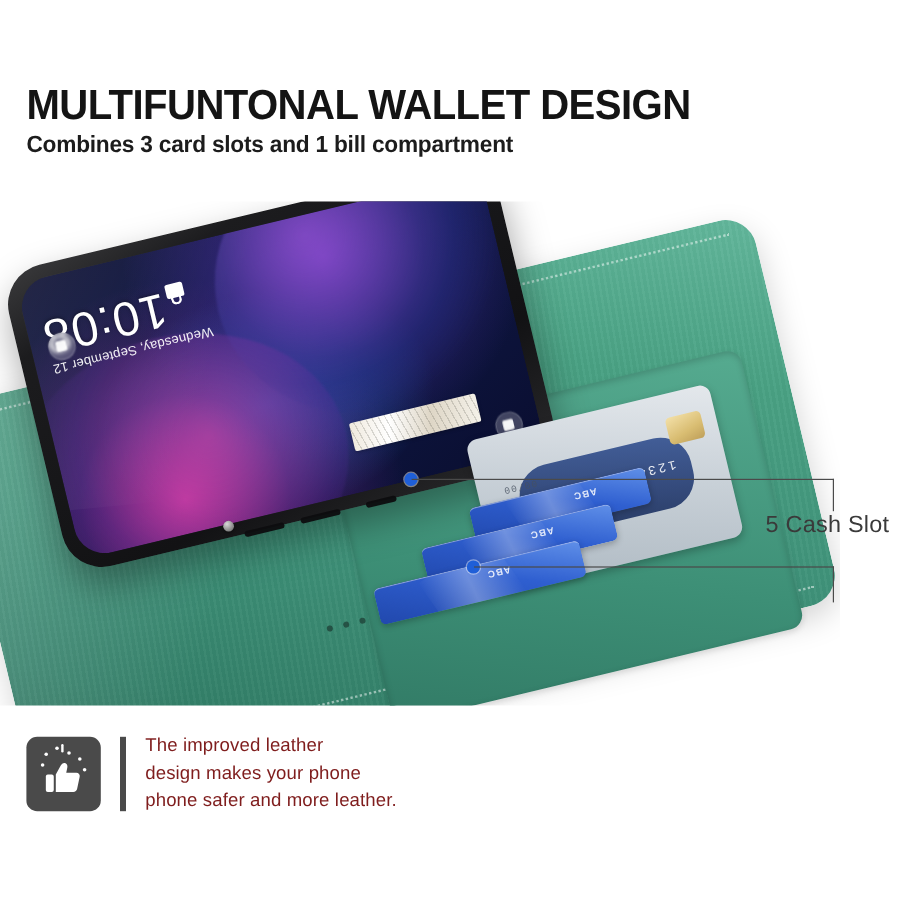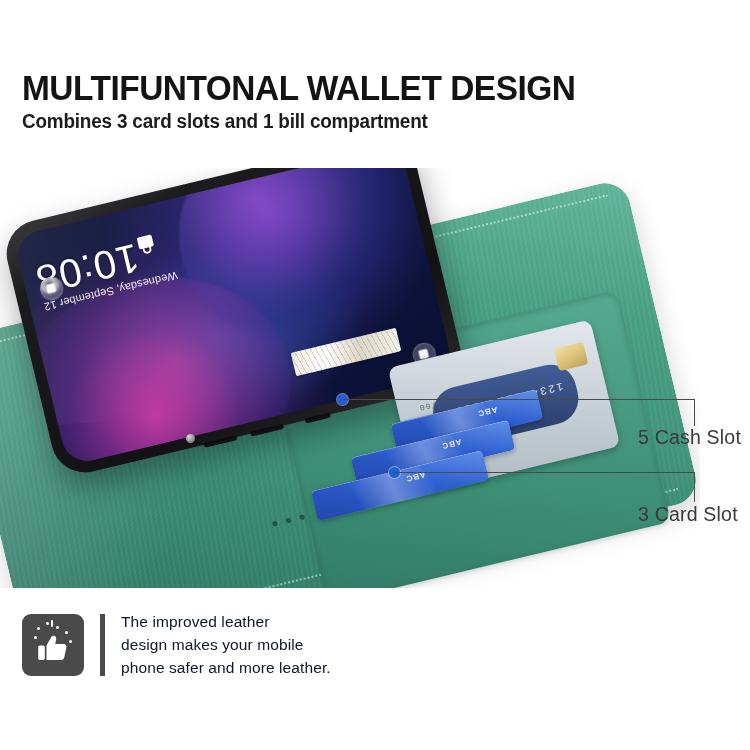--- a/index.html
+++ b/index.html
@@ -139,21 +139,21 @@
   .leader{position:absolute;border-color:#4a4a4a;border-style:solid;border-width:0;}
   .ldot{position:absolute;width:11px;height:11px;border-radius:50%;
         background:#1f5fd8;box-shadow:0 0 0 1px rgba(255,255,255,.45);}
   .clabel{position:absolute;font-size:19.5px;color:#3a3a3a;white-space:nowrap;
           font-family:"Liberation Sans",sans-serif;letter-spacing:.2px;}
 
   
   .feat{position:absolute;left:22px;top:610px;display:flex;align-items:center;gap:16px;}
   .feat-ico{width:62px;height:62px;border-radius:9px;background:#4a4a4a;position:relative;flex:0 0 auto;}
   .feat-bar{width:5px;height:62px;background:#4a4a4a;flex:0 0 auto;}
-  .feat-txt{font-size:15.5px;line-height:23px;color:#0f172a;letter-spacing:.1px;}
+  .feat-txt{font-size:15.5px;line-height:23px;color:#7f1d1d;letter-spacing:.1px;}
   .feat-txt div{white-space:nowrap;}
   .thumb{position:absolute;left:50%;top:56%;transform:translate(-50%,-50%);}
   .spark{position:absolute;background:#fff;border-radius:50%;}
 </style>
 </head>
 <body>
 
 <div class="stage">
 
   <div class="title">MULTIFUNTONAL WALLET DESIGN</div>
@@ -221,37 +221,36 @@
   </div>
 
   <div class="ldot" style="left:337px;top:394px;"></div>
   <div class="leader" style="left:343px;top:399px;width:352px;border-top-width:1.4px;"></div>
   <div class="leader" style="left:694px;top:399px;height:27px;border-left-width:1.4px;"></div>
   <div class="clabel" style="left:638px;top:426px;">5 Cash Slot</div>
 
   <div class="ldot" style="left:389px;top:467px;"></div>
   <div class="leader" style="left:395px;top:472px;width:300px;border-top-width:1.4px;"></div>
   <div class="leader" style="left:694px;top:472px;height:30px;border-left-width:1.4px;"></div>
-  <div class="clabel" style="left:638px;top:503px;">3 Card Slot</div>
 
   <div class="feat">
     <div class="feat-ico">
       <span class="spark" style="width:3px;height:3px;left:15px;top:13px;"></span>
       <span class="spark" style="width:3px;height:3px;left:24px;top:8px;"></span>
       <span class="spark" style="width:3px;height:3px;left:34px;top:12px;"></span>
       <span class="spark" style="width:3px;height:3px;left:43px;top:17px;"></span>
       <span class="spark" style="width:3px;height:3px;left:12px;top:22px;"></span>
       <span class="spark" style="width:3px;height:3px;left:47px;top:26px;"></span>
       <span class="spark" style="width:2px;height:7px;left:29px;top:6px;border-radius:1px;"></span>
       <svg class="thumb" width="34" height="28" viewBox="0 0 34 28" aria-hidden="true">
         <path d="M10.5 11.5 L14.5 4.2 C15.4 2.2 17 1.4 18.6 2 C20 2.6 20.4 4 20.1 5.6 L19.2 10 L27.6 10 C29.5 10 30.8 11.5 30.4 13.3 L28.3 23.2 C28 24.8 26.7 25.9 25.1 25.9 L10.5 25.9 Z" fill="#ffffff"></path>
         <rect x="2.2" y="11.5" width="6.6" height="14.4" rx="1.6" fill="#ffffff"></rect>
       </svg>
     </div>
     <div class="feat-bar"></div>
     <div class="feat-txt">
       <div>The improved leather</div>
-      <div>design makes your mobile</div>
+      <div>design makes your phone</div>
       <div>phone safer and more leather.</div>
     </div>
   </div>
 
 </div>
 
 </body></html>

